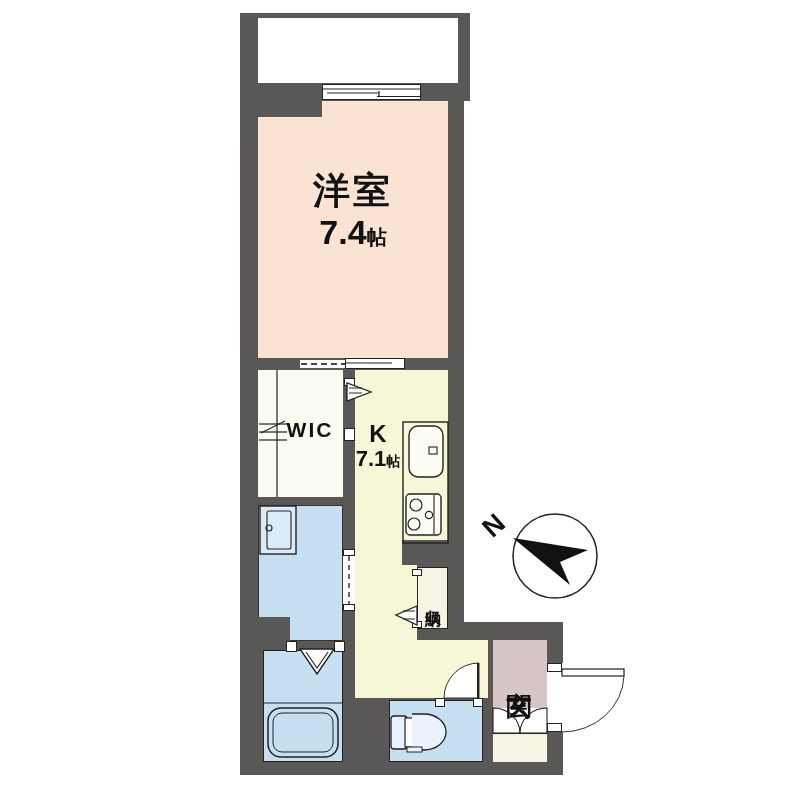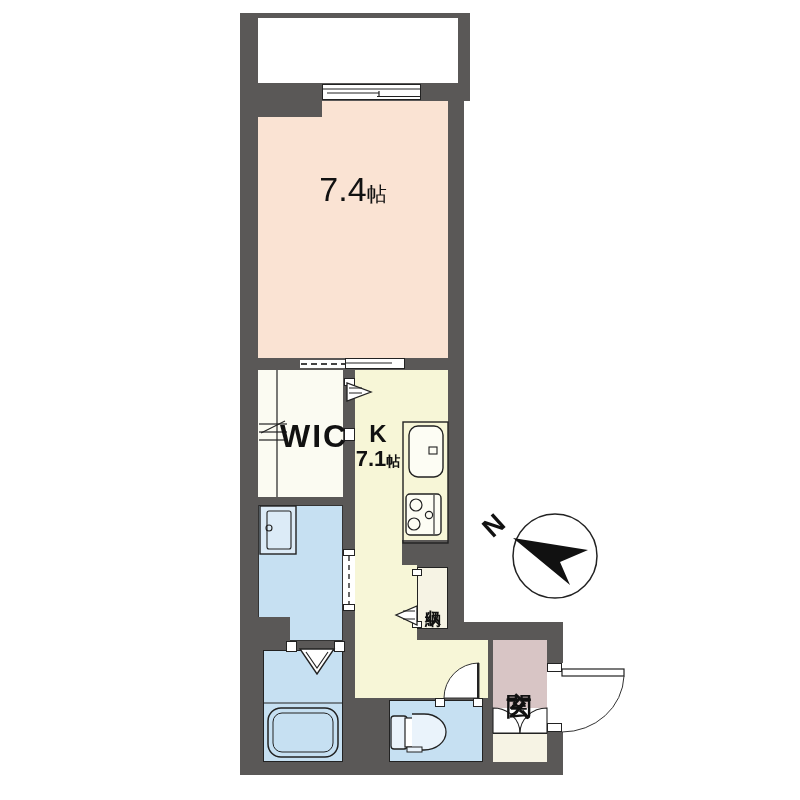--- a/index.html
+++ b/index.html
@@ -155,26 +155,27 @@
       <path d="M624,676 A 62,58 0 0 1 562,732" fill="none" stroke="#333" stroke-width="1"></path>
     </g>
 
     <g>
       <circle cx="555" cy="556" r="42" fill="#fff" stroke="#222" stroke-width="1.5"></circle>
       <polygon points="513,538 588,550 560,562 570,585" fill="#111"></polygon>
     </g>
   </svg>
 
   <div class="lbl" style="left:258px;top:170px;width:190px;text-align:center;line-height:1.15;">
-    <div style="font-weight:normal;">
+    <div style="font-size:37px;font-weight:bold;letter-spacing:3px;">洋室</div>
+    <div style="font-weight:bold;">
       <span style="font-size:34px;">7.4</span><span style="font-size:20px;">帖</span>
     </div>
   </div>
 
-  <div class="lbl" style="left:280px;top:418px;width:60px;text-align:right;font-size:32px;font-weight:bold;letter-spacing:2px;">WIC</div>
+  <div class="lbl" style="left:280px;top:418px;width:60px;text-align:center;font-size:21px;font-weight:bold;letter-spacing:2px;">WIC</div>
 
   <div class="lbl" style="left:349px;top:421px;width:58px;text-align:center;line-height:1.1;">
     <div style="font-size:24px;font-weight:bold;">K</div>
     <div style="font-weight:bold;">
       <span style="font-size:22px;">7.1</span><span style="font-size:14px;">帖</span>
     </div>
   </div>
 
   <div class="lbl vert" style="left:417px;top:567px;width:31px;height:62px;font-size:16px;font-weight:bold;letter-spacing:1px;">収納</div>
 

